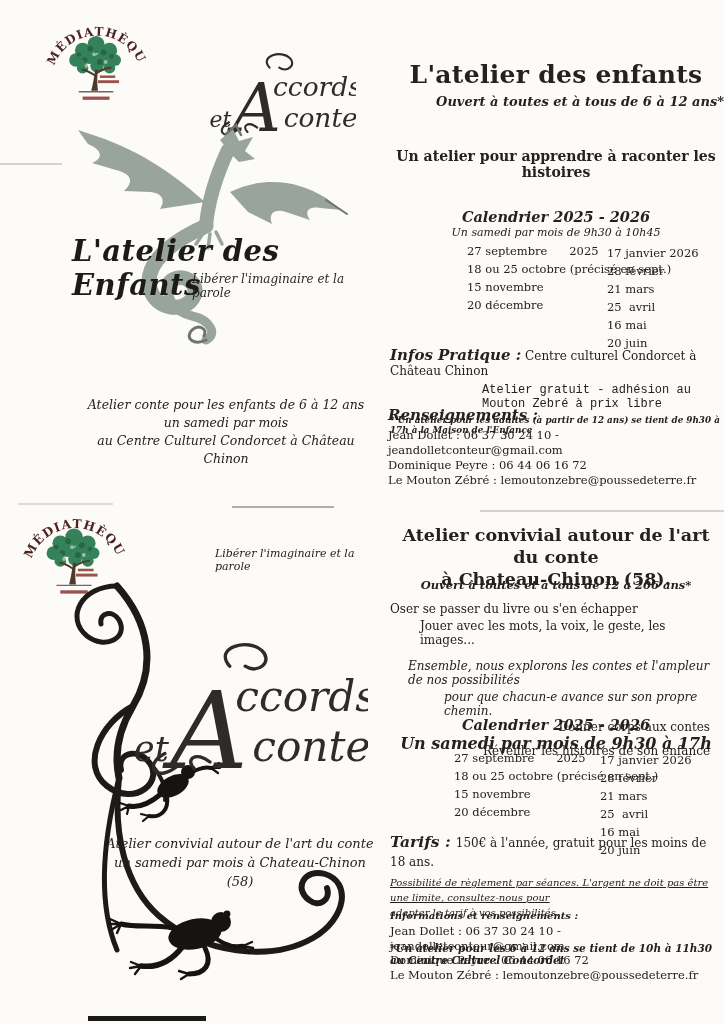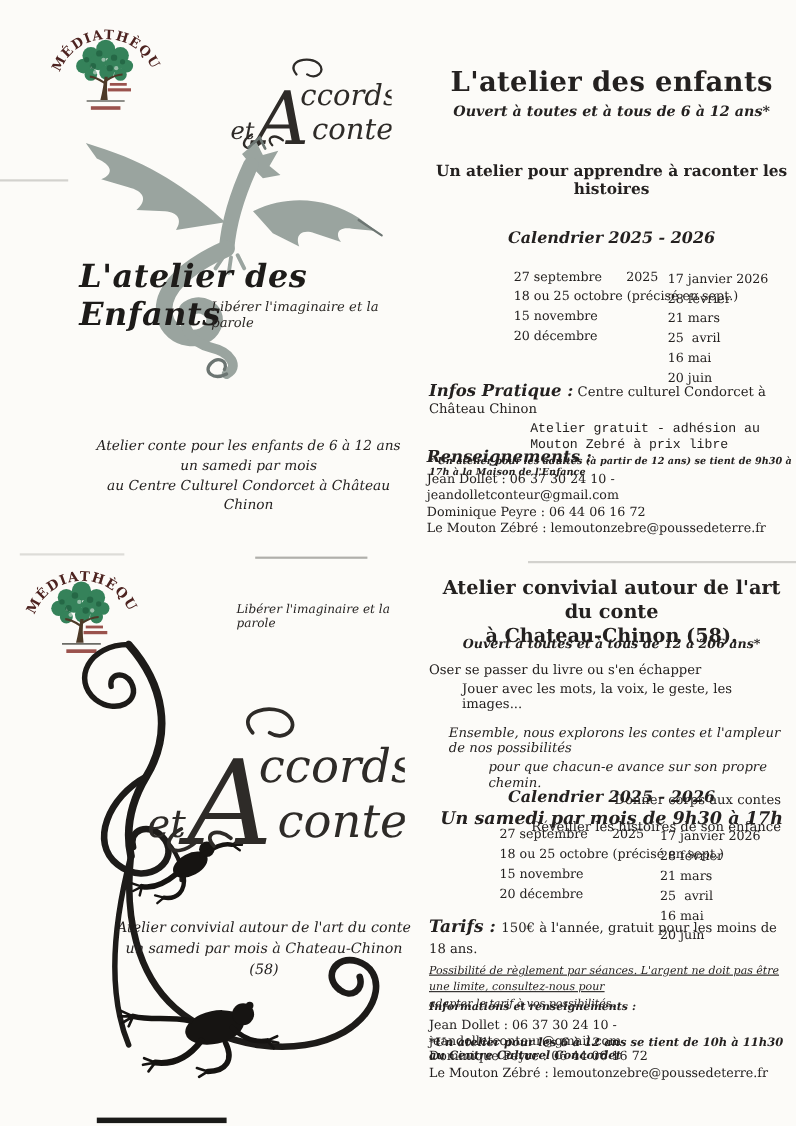--- a/index.html
+++ b/index.html
@@ -107,25 +107,26 @@
     <div class="abs ser it" style="left:192px;top:272px;width:160px;font-size:12px;color:#2a2724;">Libérer l'imaginaire et la parole</div>
 
     <div class="abs ser it ctr" style="left:82px;top:396px;width:288px;font-size:12.5px;line-height:18px;">
       <div>Atelier conte pour les enfants de 6 à 12 ans</div>
       <div>un samedi par mois</div>
       <div>au Centre Culturel Condorcet à Château Chinon</div>
     </div>
 
     <div class="abs" style="left:388px;top:0;width:336px;height:500px;">
       <div class="abs ctr b" style="left:0;top:60px;width:336px;font-size:25px;letter-spacing:.3px;">L'atelier des enfants</div>
-      <div class="abs ctr b it" style="left:0;top:94px;width:336px;font-size:13px;">Ouvert à toutes et à tous  de 6 à 12 ans*</div>
+      <div class="abs ctr b it" style="left:0;top:94px;width:336px;font-size:13px;text-align:right;">Ouvert à toutes et à tous  de 6 à 12 ans*</div>
       <div class="abs ctr b" style="left:0;top:148px;width:336px;font-size:14px;">Un atelier pour apprendre à raconter les histoires</div>
 
       <div class="abs" style="left:0;top:208px;width:336px;">
         <div class="ctr b it" style="font-size:14.5px;">Calendrier 2025 - 2026</div>
+        <div class="ctr it" style="font-size:11px;margin-top:1px;">Un samedi par mois de 9h30 à 10h45</div>
         <div class="abs" style="left:79px;top:34px;width:160px;">
           <div class="cal-row">27 septembre      2025</div>
           <div class="cal-row">18 ou 25 octobre (précisé en sept.)</div>
           <div class="cal-row">15 novembre</div>
           <div class="cal-row">20 décembre</div>
         </div>
         <div class="abs" style="left:219px;top:36px;width:110px;">
           <div class="cal-row">17 janvier 2026</div>
           <div class="cal-row">28 février</div>
           <div class="cal-row">21 mars</div>

